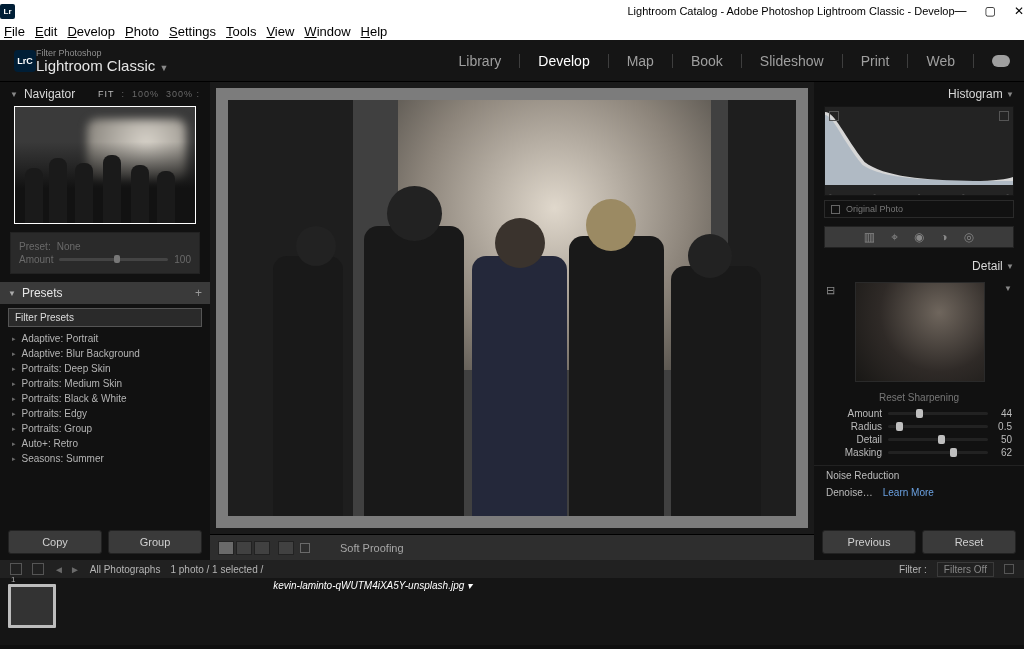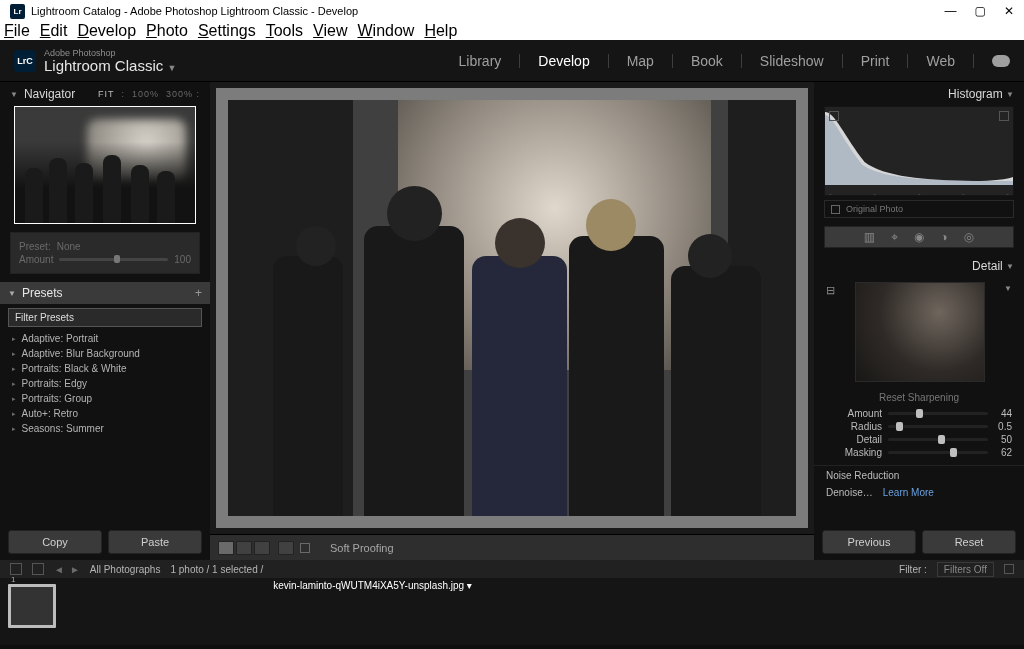--- a/index.html
+++ b/index.html
@@ -10,32 +10,32 @@
     --text:#b9b9b9;
     --text-dim:#888888;
     --text-dim2:#6c6c6c;
     --accent:#e6e6e6;
     --border:#1d1d1d;
     --winbg:#ffffff;
   }
   *{box-sizing:border-box;}
   body{margin:0;padding:0;background:#000;font-family:"Segoe UI",Arial,sans-serif;font-size:11px;color:var(--text);width:1024px;height:649px;overflow:hidden;}
   
-  .titlebar{height:22px;background:var(--winbg);display:flex;align-items:center;padding:0 10px;color:#000;font-size:11px;}
+  .titlebar{height:22px;background:var(--winbg);display:flex;align-items:center;padding:0 0;color:#000;font-size:11px;text-align:right;}
   .titlebar .ico{width:15px;height:15px;background:#001e36;color:#fff;display:flex;align-items:center;justify-content:center;font-size:8px;border-radius:2px;margin-right:6px;font-weight:bold;}
   .titlebar .title{flex:1;}
   .winbtns{display:flex;gap:18px;align-items:center;}
   .winbtns span{font-size:12px;cursor:default;}
   
-  .menubar{height:18px;background:var(--winbg);color:#000;display:flex;align-items:flex-end;padding:0 4px;font-size:16px;}
+  .menubar{height:18px;background:var(--winbg);color:#000;display:flex;align-items:center;padding:0 4px;font-size:13px;}
   .menubar span{margin-right:10px;text-decoration:underline;text-decoration-color:transparent;}
   .menubar span::first-letter{text-decoration:underline;}
   
   .identity-row{height:42px;background:#151515;display:flex;align-items:center;padding:0 14px;border-bottom:1px solid #000;}
-  .identity-row .logo{width:22px;height:22px;border-radius:4px;background:#001e36;color:#fff;display:flex;align-items:center;justify-content:center;font-weight:bold;font-size:9px;margin-right:8px;}
+  .identity-row .logo{width:22px;height:22px;border-radius:4px;background:#001e36;color:#fff;display:flex;align-items:center;justify-content:center;font-weight:bold;font-size:9px;}
   .identity-row .brand{line-height:1;}
   .identity-row .brand .t1{font-size:9px;color:#8f8f8f;}
   .identity-row .brand .t2{font-size:15px;color:#e6e6e6;}
   .modules{margin-left:auto;display:flex;gap:18px;align-items:center;font-size:14px;color:#9f9f9f;}
   .modules span{cursor:default;}
   .modules .sep{width:1px;height:14px;background:#3e3e3e;}
   .modules .active{color:#fff;}
   .modules .cloud{width:18px;height:12px;border-radius:6px;background:#9f9f9f;}
   
   .main{display:flex;height:478px;}
@@ -72,42 +72,42 @@
   .photo{position:absolute;inset:12px;background:#404040;overflow:hidden;}
   .photo .sky{position:absolute;left:30%;top:0;width:55%;height:65%;background:radial-gradient(circle at 50% 40%, #e0d8cc, #8c847a 60%, #4a4742);}
   .photo .building{position:absolute;background:#1e1e1e;}
   .photo .person{position:absolute;bottom:0;background:#191919;border-radius:14px 14px 0 0;}
   .photo .head{position:absolute;border-radius:50%;background:#222;}
   .photo .blonde{background:#9b8a63;}
   .toolbar{height:26px;background:#2e2e2e;display:flex;align-items:center;gap:6px;padding:0 8px;border-top:1px solid #000;}
   .toolbar .seg{display:flex;gap:2px;}
   .toolbar .seg span{width:16px;height:14px;background:#414141;border:1px solid #222;display:inline-block;}
   .toolbar .seg span.on{background:#6a6a6a;}
-  .toolbar .soft{color:#a7a7a7;font-size:11px;margin-left:10px;}
+  .toolbar .soft{color:#a7a7a7;font-size:11px;margin-left:20px;}
   .toolbar .box{width:10px;height:10px;border:1px solid #6a6a6a;margin-right:4px;}
   
   .histogram{margin:0 10px;height:90px;background:#232323;border:1px solid #151515;position:relative;}
   .histogram svg{width:100%;height:78px;}
   .histogram .clip{position:absolute;top:4px;width:10px;height:10px;border:1px solid #555;}
   .histo-ticks{display:flex;justify-content:space-between;padding:2px 4px;color:#555;font-size:8px;}
   .sub-panel{margin:4px 10px;height:18px;border:1px solid #2a2a2a;display:flex;align-items:center;padding:0 6px;color:#777;font-size:9px;}
   .toolstrip{margin:4px 10px 6px 10px;height:22px;background:#3b3b3b;border:1px solid #222;display:flex;align-items:center;justify-content:center;gap:16px;color:#888;font-size:12px;}
   .detail-thumb{margin:4px auto 6px;height:100px;width:130px;background:#20201e;border:1px solid #2a2a2a;position:relative;}
   .detail-thumb::after{content:"";position:absolute;inset:0;background:radial-gradient(circle at 65% 30%, #6f665d 0%, #2f2a27 55%, #181715 100%);}
   .det-row{display:flex;align-items:center;padding:1px 12px;font-size:10px;color:#bcbcbc;}
   .det-row .lab{width:56px;text-align:right;margin-right:6px;color:#bcbcbc;}
   .det-row .val{width:24px;text-align:right;}
   .det-row .track{flex:1;height:3px;background:#222;position:relative;border-radius:2px;}
   .det-row .thandle{position:absolute;top:-3px;width:7px;height:9px;background:#bfbfbf;border-radius:2px;}
   .det-title{text-align:center;color:#777;font-size:10px;margin:4px 0;}
   .noise-row{padding:4px 12px;color:#bcbcbc;font-size:10px;border-top:1px solid #222;margin-top:6px;}
   
   .filmstrip-bar{height:18px;background:#212121;display:flex;align-items:center;padding:0 10px;color:#b5b5b5;font-size:10px;gap:10px;}
   .filmstrip-bar .navico{display:flex;gap:6px;color:#6a6a6a;}
-  .filmstrip-bar .fn{color:#ffffff;margin-top:32px;}
+  .filmstrip-bar .fn{font-style:italic;color:#ffffff;margin-top:32px;}
   .filmstrip{height:67px;background:#151515;padding:6px 8px;display:flex;gap:8px;align-items:flex-start;}
   .fs-thumb{width:48px;height:44px;border:3px solid #bdbdbd;border-radius:1px;position:relative;background:#333;}
   .fs-thumb::before{content:"";position:absolute;top:-14px;left:-2px;color:#999;font-size:8px;}
   .fs-thumb .idx{position:absolute;top:-12px;left:0;color:#aaa;font-size:8px;}
   .bottom-bar{height:4px;background:#0f0f0f;}
   a.link{color:#6aa0e0;}
 </style>
 </head>
 <body>
 
@@ -129,21 +129,21 @@
   <span>Settings</span>
   <span>Tools</span>
   <span>View</span>
   <span>Window</span>
   <span>Help</span>
 </div>
 
 <div class="identity-row">
   <span class="logo">LrC</span>
   <div class="brand">
-    <div class="t1">Adobe Photoshop</div>
+    <div class="t1">Filter Photoshop</div>
     <div class="t2"><span>Lightroom Classic</span> <span style="font-size:9px;color:#888;">▼</span></div>
   </div>
   <div class="modules">
     <span>Library</span>
       <span class="sep"></span>
     <span class="active">Develop</span>
       <span class="sep"></span>
     <span>Map</span>
       <span class="sep"></span>
     <span>Book</span>
@@ -195,30 +195,32 @@
 
     <div class="section-head">
       <span class="arrow">▼</span>
       <span>Presets</span>
       <span class="plus">+</span>
     </div>
     <div class="inputlike">Filter Presets</div>
     <div class="preset-list">
       <div class="item">Adaptive: Portrait</div>
       <div class="item">Adaptive: Blur Background</div>
+      <div class="item">Portraits: Deep Skin</div>
+      <div class="item">Portraits: Medium Skin</div>
       <div class="item">Portraits: Black &amp; White</div>
       <div class="item">Portraits: Edgy</div>
       <div class="item">Portraits: Group</div>
       <div class="item">Auto+: Retro</div>
       <div class="item">Seasons: Summer</div>
     </div>
 
     <div class="btnrow">
       <div class="btn">Copy</div>
-      <div class="btn">Paste</div>
+      <div class="btn">Group</div>
     </div>
   </div>
 
   <div class="center">
     <div class="canvas">
       <div class="photo">
         <div class="sky"></div>
         <div class="building" style="left:0;top:0;width:22%;height:100%"></div>
         <div class="building" style="right:0;top:0;width:12%;height:100%"></div>
 

